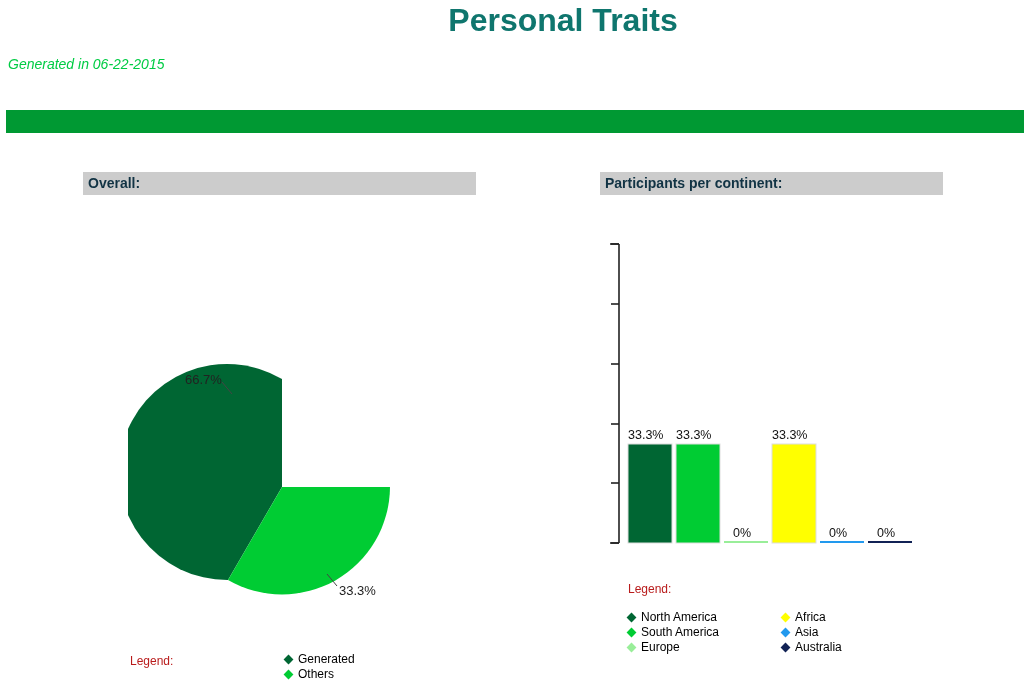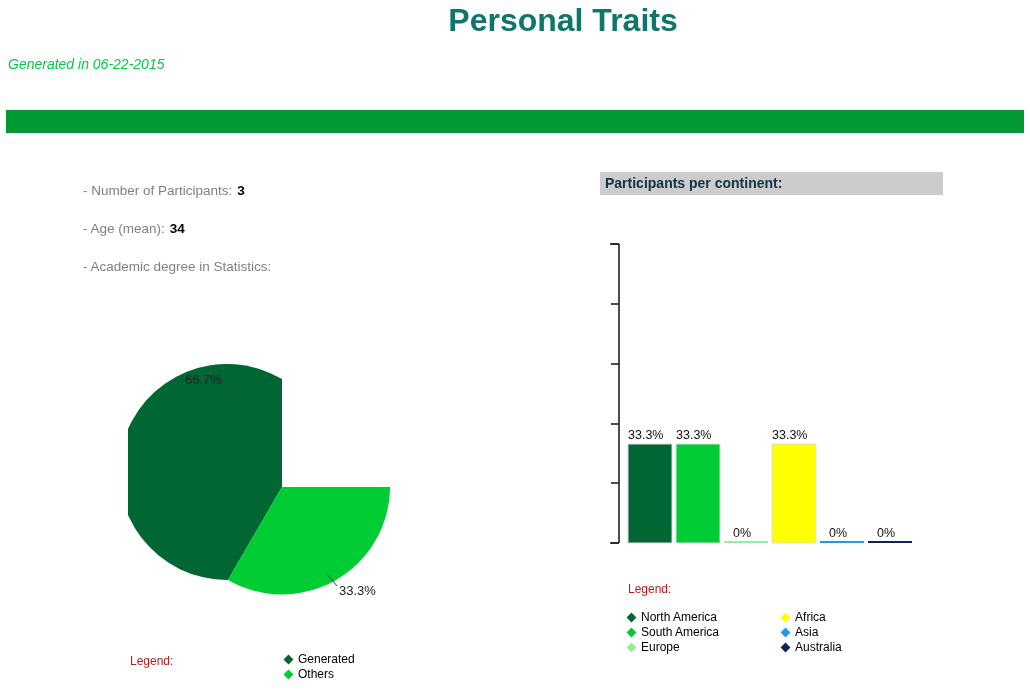--- a/index.html
+++ b/index.html
@@ -169,31 +169,21 @@
   }
 </style>
 </head>
 <body>
 
 <div class="page-title" style="color: #0f766e; padding-left: 48px;">Personal Traits</div>
 <div class="generated-line" style="color: rgb(0, 204, 68); font-style: italic;">Generated in 06-22-2015</div>
 <div class="green-rule" style="background: rgb(0, 153, 51);"></div>
 
 <div class="panel-left">
-  <ul class="stat-list">
-    <li class="stat-row">
-      <span class="stat-label">- Number of Participants:</span><span class="stat-value">3</span>
-    </li>
-    <li class="stat-row">
-      <span class="stat-label">- Age (mean):</span><span class="stat-value">34</span>
-    </li>
-    <li class="stat-row">
-      <span class="stat-label">- Academic degree in Statistics:</span><span class="stat-value"></span>
-    </li>
-  </ul>
+  <div class="section-header">Overall:</div>
 </div>
 
 <div class="pie-wrap">
   <svg class="pie-svg" width="350" height="250" viewBox="0 0 350 250">
 
     <path id="pie-slice-0" d="M 154 127 L 154 19 A 108 108 0 1 0 100 220 Z" fill="#006633"></path>
 
     <path id="pie-slice-1" d="M 154 127 L 262 127 A 108 108 0 0 1 100 220 Z" fill="#00cc33"></path>
 
     <polyline points="94,22 104,34" fill="none" stroke="#444444" stroke-width="1"></polyline>

